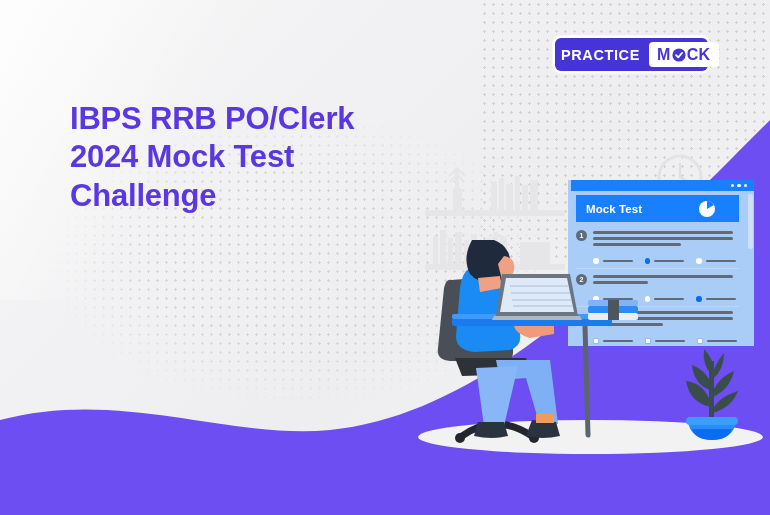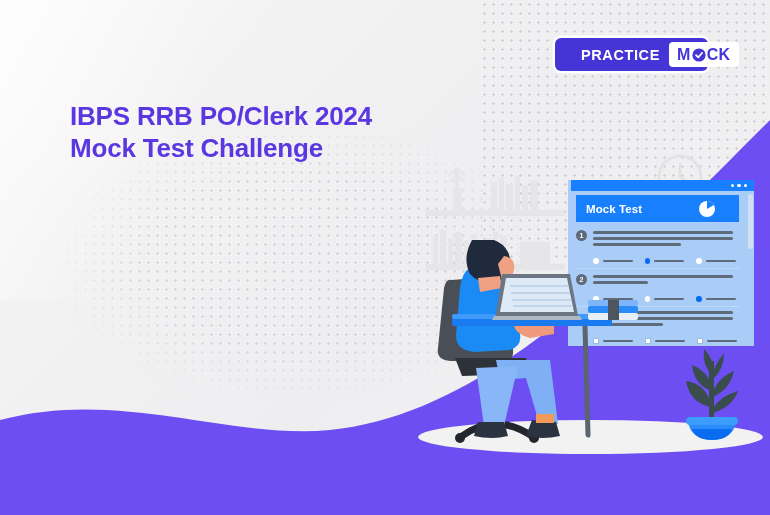--- a/index.html
+++ b/index.html
@@ -53,21 +53,21 @@
     border-radius: 6px;
     display: flex;
     align-items: center;
     box-shadow: 0 0 0 2.5px #ffffff;
   }
   .logo-practice {
     color: #ffffff;
     font-size: 14.5px;
     font-weight: bold;
     letter-spacing: 0.6px;
-    padding: 0 9px 0 26px;
+    padding: 0 9px 0 6px;
   }
   .logo-mock-panel {
     background: #ffffff;
     border-radius: 4px;
     height: 25px;
     margin-right: 4px;
     display: flex;
     align-items: center;
     padding: 0 8px;
     gap: 1px;
@@ -79,21 +79,21 @@
     letter-spacing: 0.4px;
   }
   .logo-check { display: block; }
 
   
   .headline {
     position: absolute;
     left: 70px; top: 100px;
     width: 340px;
     color: #5a37e0;
-    font-size: 26px;
+    font-size: 31px;
     font-weight: bold;
     line-height: 1.24;
     letter-spacing: -0.2px;
   }
 
   
   .mock-win {
     position: absolute;
     left: 568px; top: 180px;
     width: 186px; height: 166px;

